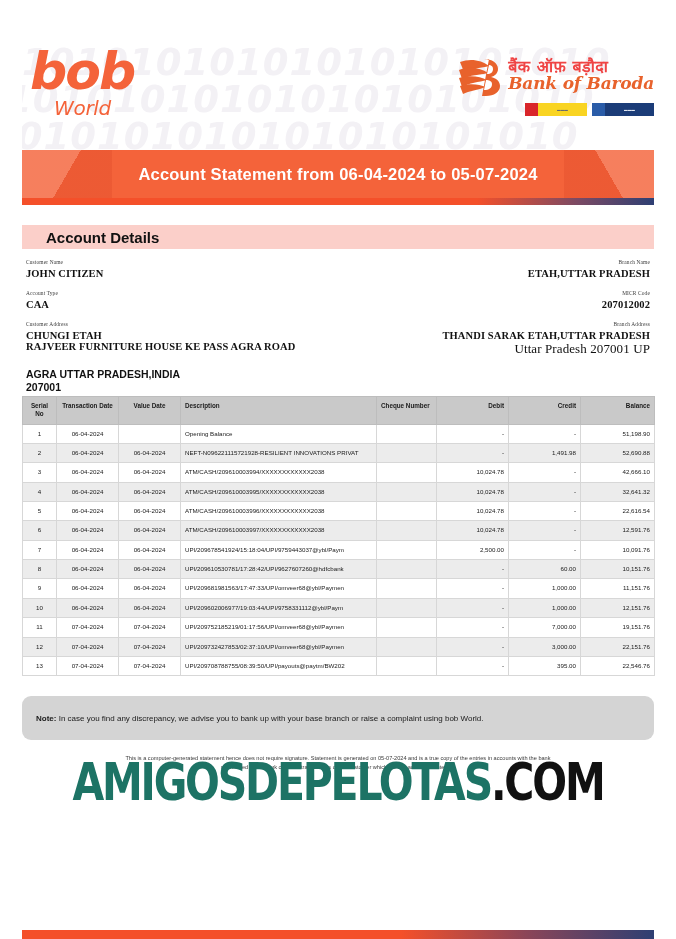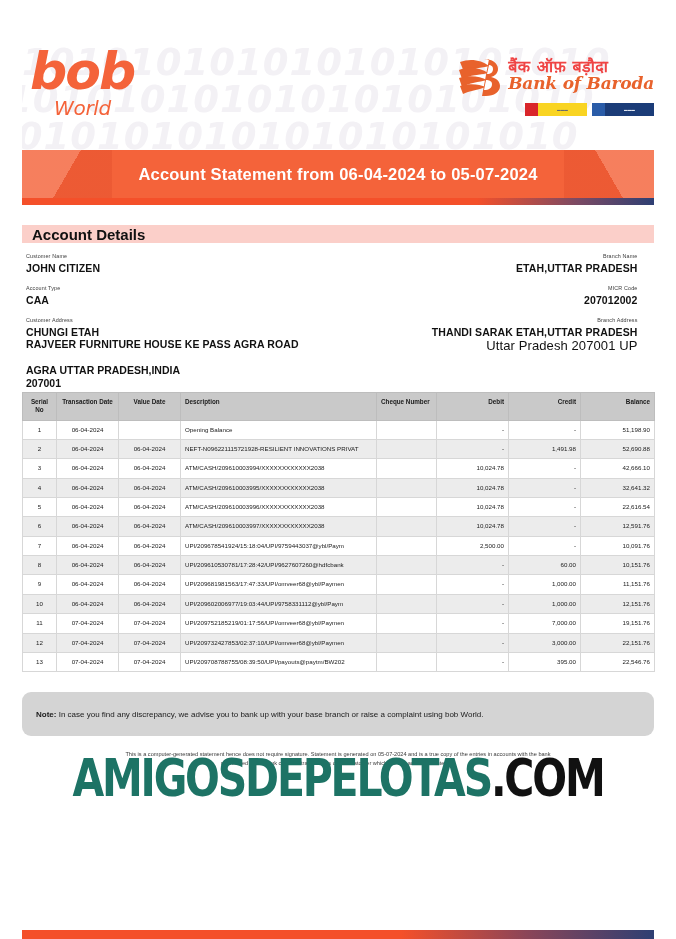--- a/index.html
+++ b/index.html
@@ -123,28 +123,28 @@
   .title-underbar {
     margin: 0 22px;
     height: 7px;
     background: linear-gradient(90deg, #f4502a 0%, #f4502a 72%, #7a4a64 88%, #2e3f73 100%);
   }
 
   
   .ad-head {
     margin: 20px 22px 0 22px;
     background: #fbcfc9;
-    height: 18px;
+    height: 24px;
     display: flex; align-items: center;
-    padding-left: 10px;
+    padding-left: 24px;
   }
   .ad-head span { font-size: 15px; font-weight: bold; color: #111; }
 
   .details { margin: 10px 26px 0 26px; }
-  .drow { display: flex; margin-bottom: 11px; }
+  .drow { display: flex; justify-content: space-between; margin-bottom: 11px; font-family: Liberation Serif, serif; }
   .dcol { width: 49%; }
   .dcol.right { text-align: right; }
   .dlabel { font-size: 5.4px; color: #3b3b3b; letter-spacing: 0.15px; margin-bottom: 3px; }
   .dvalue { font-size: 10.5px; font-weight: bold; color: #111; letter-spacing: 0.1px; }
   .dvalue.small { font-weight: normal; font-size: 13px; }
   .addr-extra { font-size: 10.5px; font-weight: bold; color: #111; margin-top: 9px; line-height: 1.22; }
 
   
   table.txn {
     margin: 2px 22px 0 22px;

